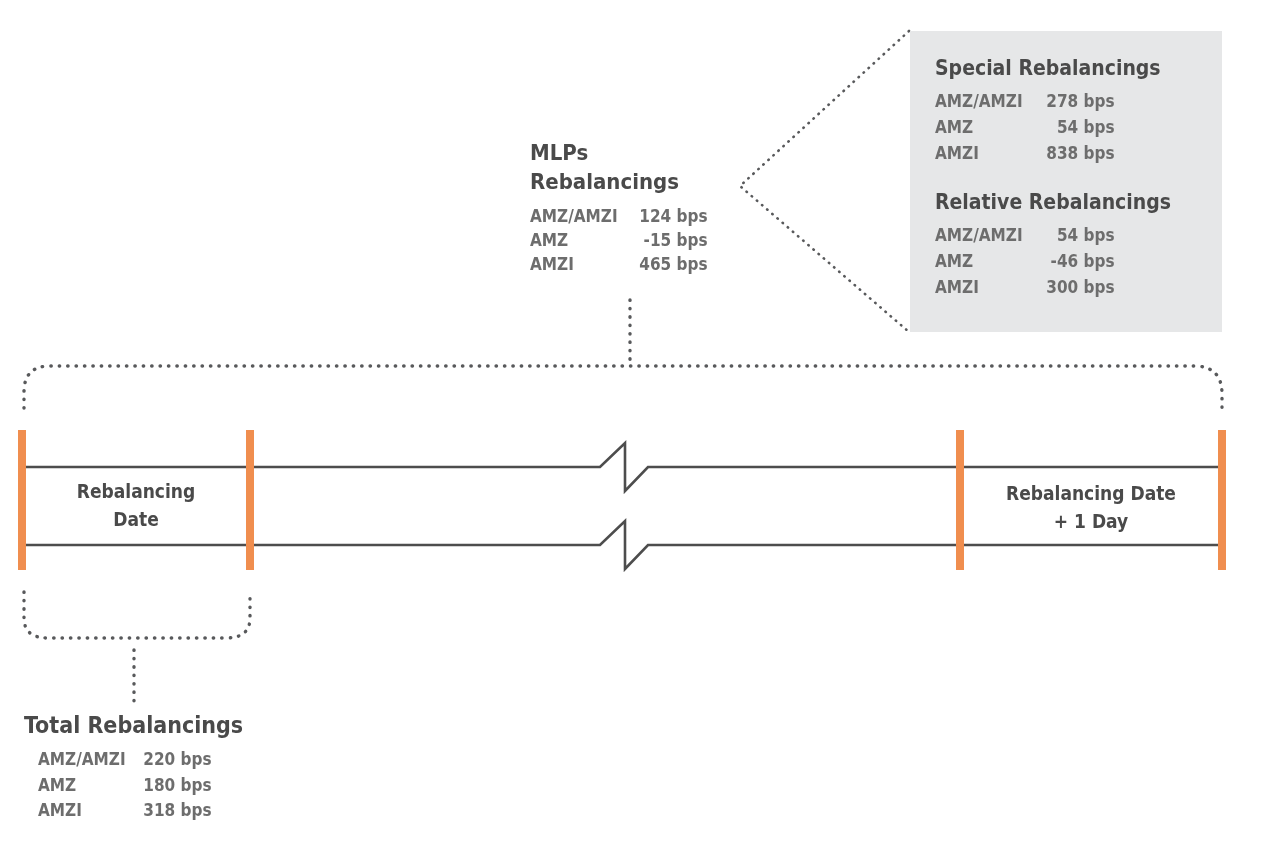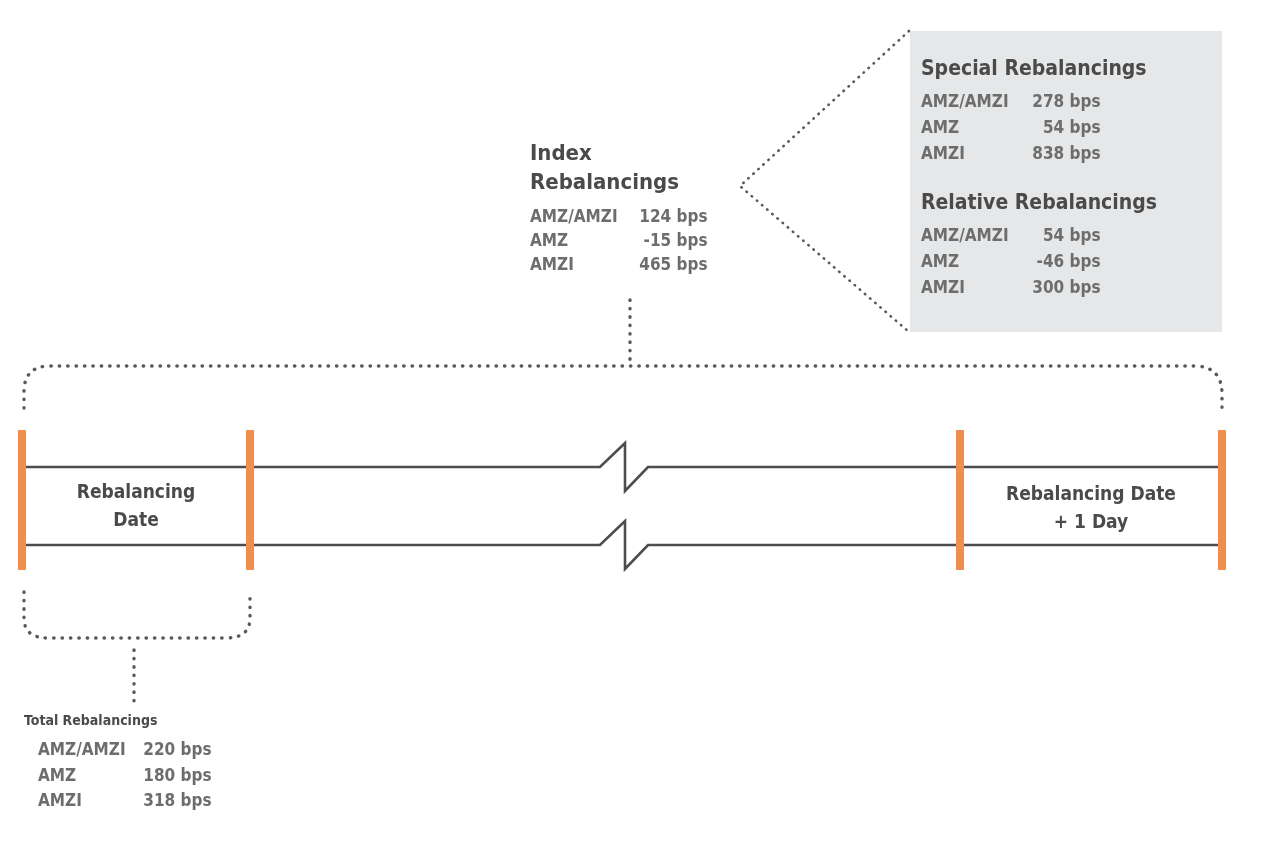--- a/index.html
+++ b/index.html
@@ -51,30 +51,30 @@
   #mid-block .stat-head{font-size:22px;line-height:1.33;}
   #mid-block .stat-table{margin-top:7px;font-size:17px;}
   #mid-block .stat-table td{line-height:1.42;}
   #mid-block .stat-table td.v{min-width:76px;margin-top:27px;}
 
   
   #callout{
     position:absolute;left:910px;top:31px;width:312px;height:301px;
     background:#e6e7e8;
   }
-  #callout .inner{padding:25px 28px 0 11px;}
+  #callout .inner{padding:25px 28px 0 25px;}
   #callout .stat-head{font-size:21px;}
   #callout .stat-table{margin-top:9px;font-size:17px;}
   #callout .stat-table td{line-height:1.52;}
   #callout .stat-table td.v{min-width:78px;}
   #callout .grp2{margin-top:24px;}
 
   
   #bot-block{position:absolute;left:24px;top:712px;}
-  #bot-block .stat-head{font-size:14px;}
+  #bot-block .stat-head{font-size:23px;}
   #bot-block .stat-table{margin-top:9px;margin-left:14px;font-size:17px;}
   #bot-block .stat-table td{line-height:1.5;}
   #bot-block .stat-table td.v{min-width:72px;margin-top:8px;}
 
   
   .seg-label{
     position:absolute;
     text-align:center;
     color:#4a4a4a;
     font-weight:700;
@@ -119,21 +119,21 @@
     <span>Date</span>
   </div>
 
   <div class="seg-label" id="seg-right">
     <span>Rebalancing Date</span><br>
     <span>+ 1 Day</span>
   </div>
 
   <div id="mid-block">
     <div class="stat-head">
-      <span>Index</span><br>
+      <span>MLPs</span><br>
       <span>Rebalancings</span>
     </div>
     <table class="stat-table">
       <tbody>
           <tr>
         <td class="k">AMZ/AMZI</td>
         <td class="v">124 bps</td>
       </tr>
       <tr>
         <td class="k">AMZ</td>

